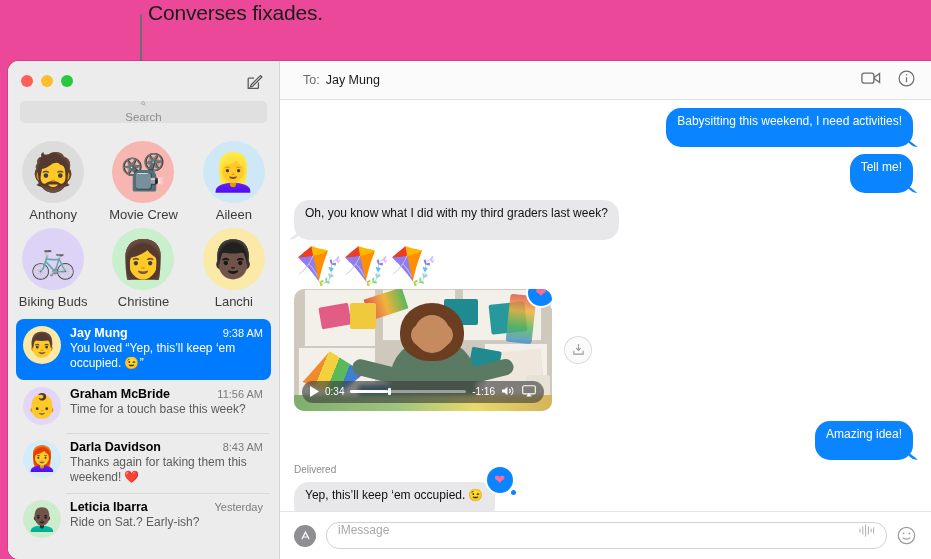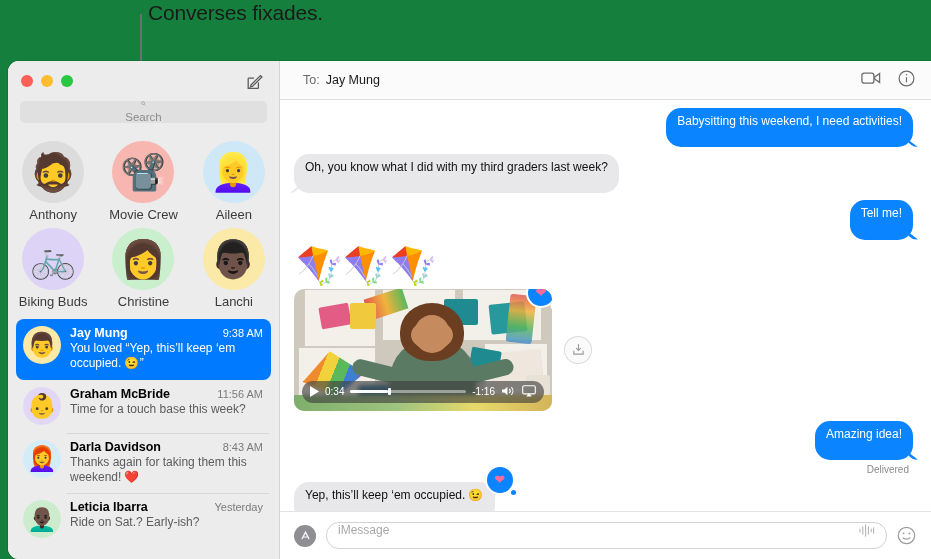--- a/index.html
+++ b/index.html
@@ -2,21 +2,21 @@
 <html><head>
 <meta charset="utf-8">
 <style>
   html, body {
     margin: 0; padding: 0;
     width: 931px; height: 559px;
     background: #ffffff;
     font-family: "Liberation Sans", sans-serif;
     overflow: hidden;
   }
-  .stage { position: relative; width: 931px; height: 559px; background:#15803d; }
+  .stage { position: relative; width: 931px; height: 559px; background:#ec4899; }
 
   
   .callout-label {
     position: absolute; left: 148px; top: 1px;
     font-size: 21px; color: #1a1a1a; letter-spacing: -0.2px;
     white-space: nowrap;
   }
   .callout-stem {
     position: absolute; left: 140px; top: 14px;
     width: 2px; height: 122px; background: #6e6e6e;
@@ -155,21 +155,21 @@
     border-bottom-left-radius: 14px;
     clip-path: polygon(0 38%, 100% 100%, 0 100%);
   }
   .bubble.in::after {
     content: ""; position: absolute; left: -5px; bottom: 0;
     width: 12px; height: 15px; background: #e8e8ea;
     border-bottom-right-radius: 14px;
     clip-path: polygon(100% 38%, 100% 100%, 0 100%);
   }
   .delivered {
-    font-size: 10px; color: #8a8a8a; text-align: right;
+    font-size: 10px; color: #8a8a8a; 
     margin: -3px 4px 7px 0;
   }
 
   
   .kites {
     display: flex; gap: 18px; padding-left: 2px; margin: 2px 0 4px 0;
     font-size: 38px; line-height: 1;
   }
 
   
@@ -403,26 +403,26 @@
           </span>
         </div>
       </div>
 
       <div class="thread">
 
         <div class="row out">
           <div class="bubble out">Babysitting this weekend, I need activities!</div>
         </div>
 
+        <div class="row out">
+          <div class="bubble out">Tell me!</div>
+        </div>
+
         <div class="row in">
           <div class="bubble in">Oh, you know what I did with my third graders last week?</div>
-        </div>
-
-        <div class="row out">
-          <div class="bubble out">Tell me!</div>
         </div>
 
         <div class="kites">🪁🪁🪁</div>
 
         <div class="video-row">
           <div class="video-card">
             <div class="vid-bg">
               <div class="shelf" style="left:10px;  top:0;   width:72px;  height:58px;"></div>
               <div class="shelf" style="left:88px;  top:0;   width:74px;  height:52px;"></div>
               <div class="shelf" style="left:168px; top:0;   width:80px;  height:52px;"></div>

